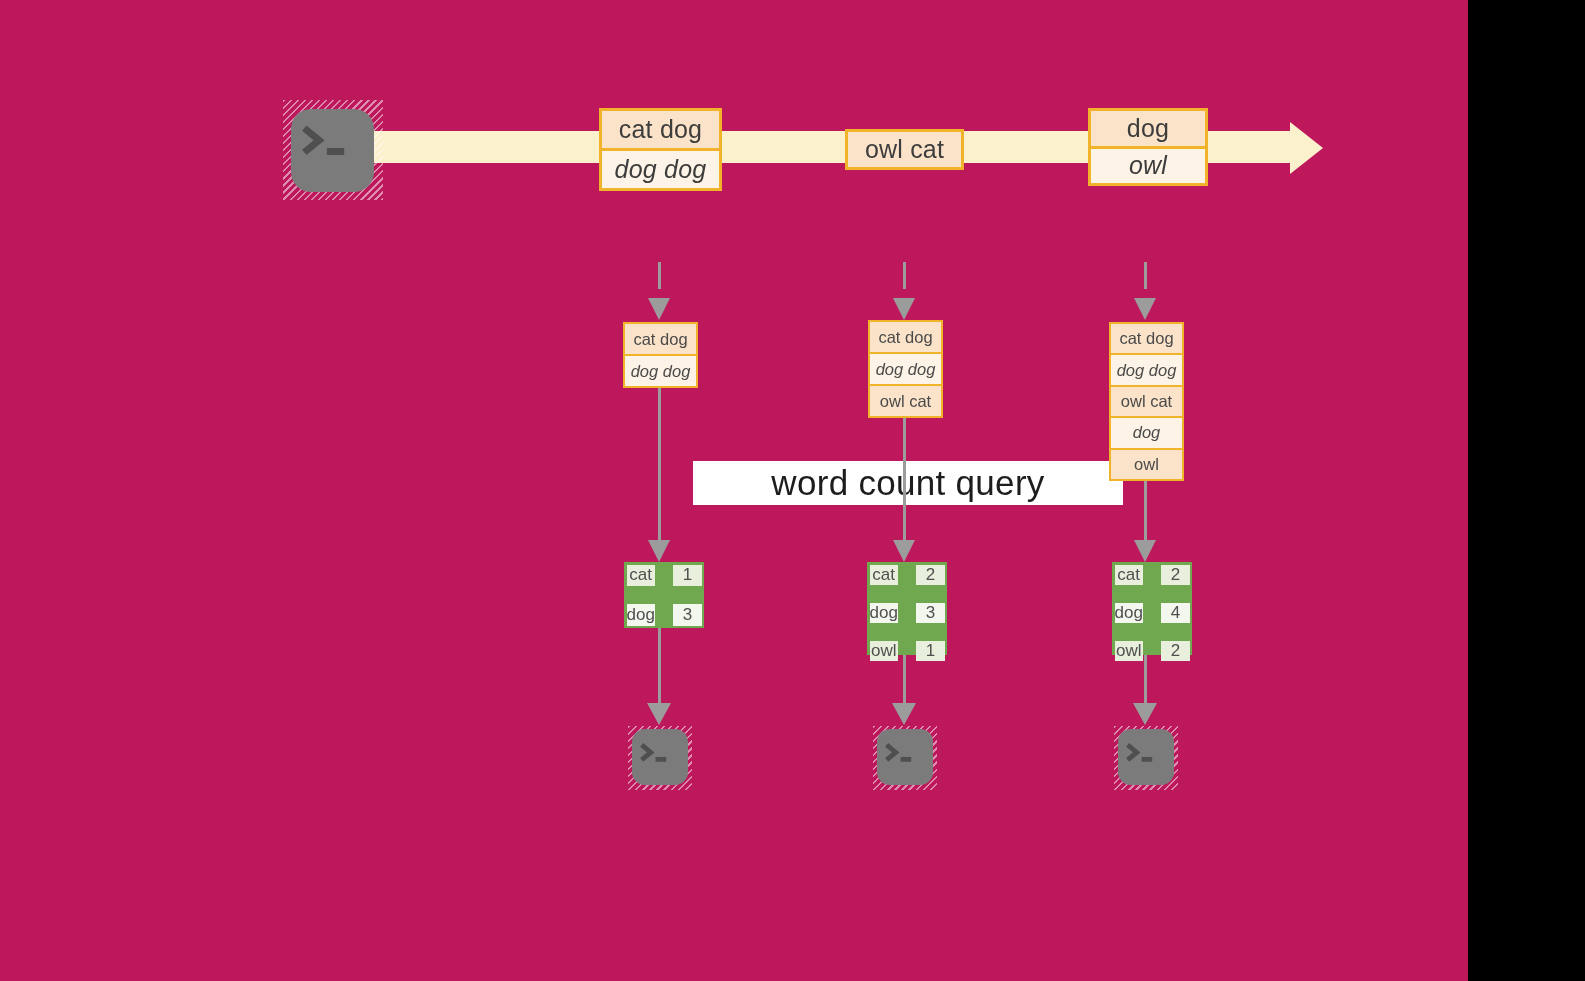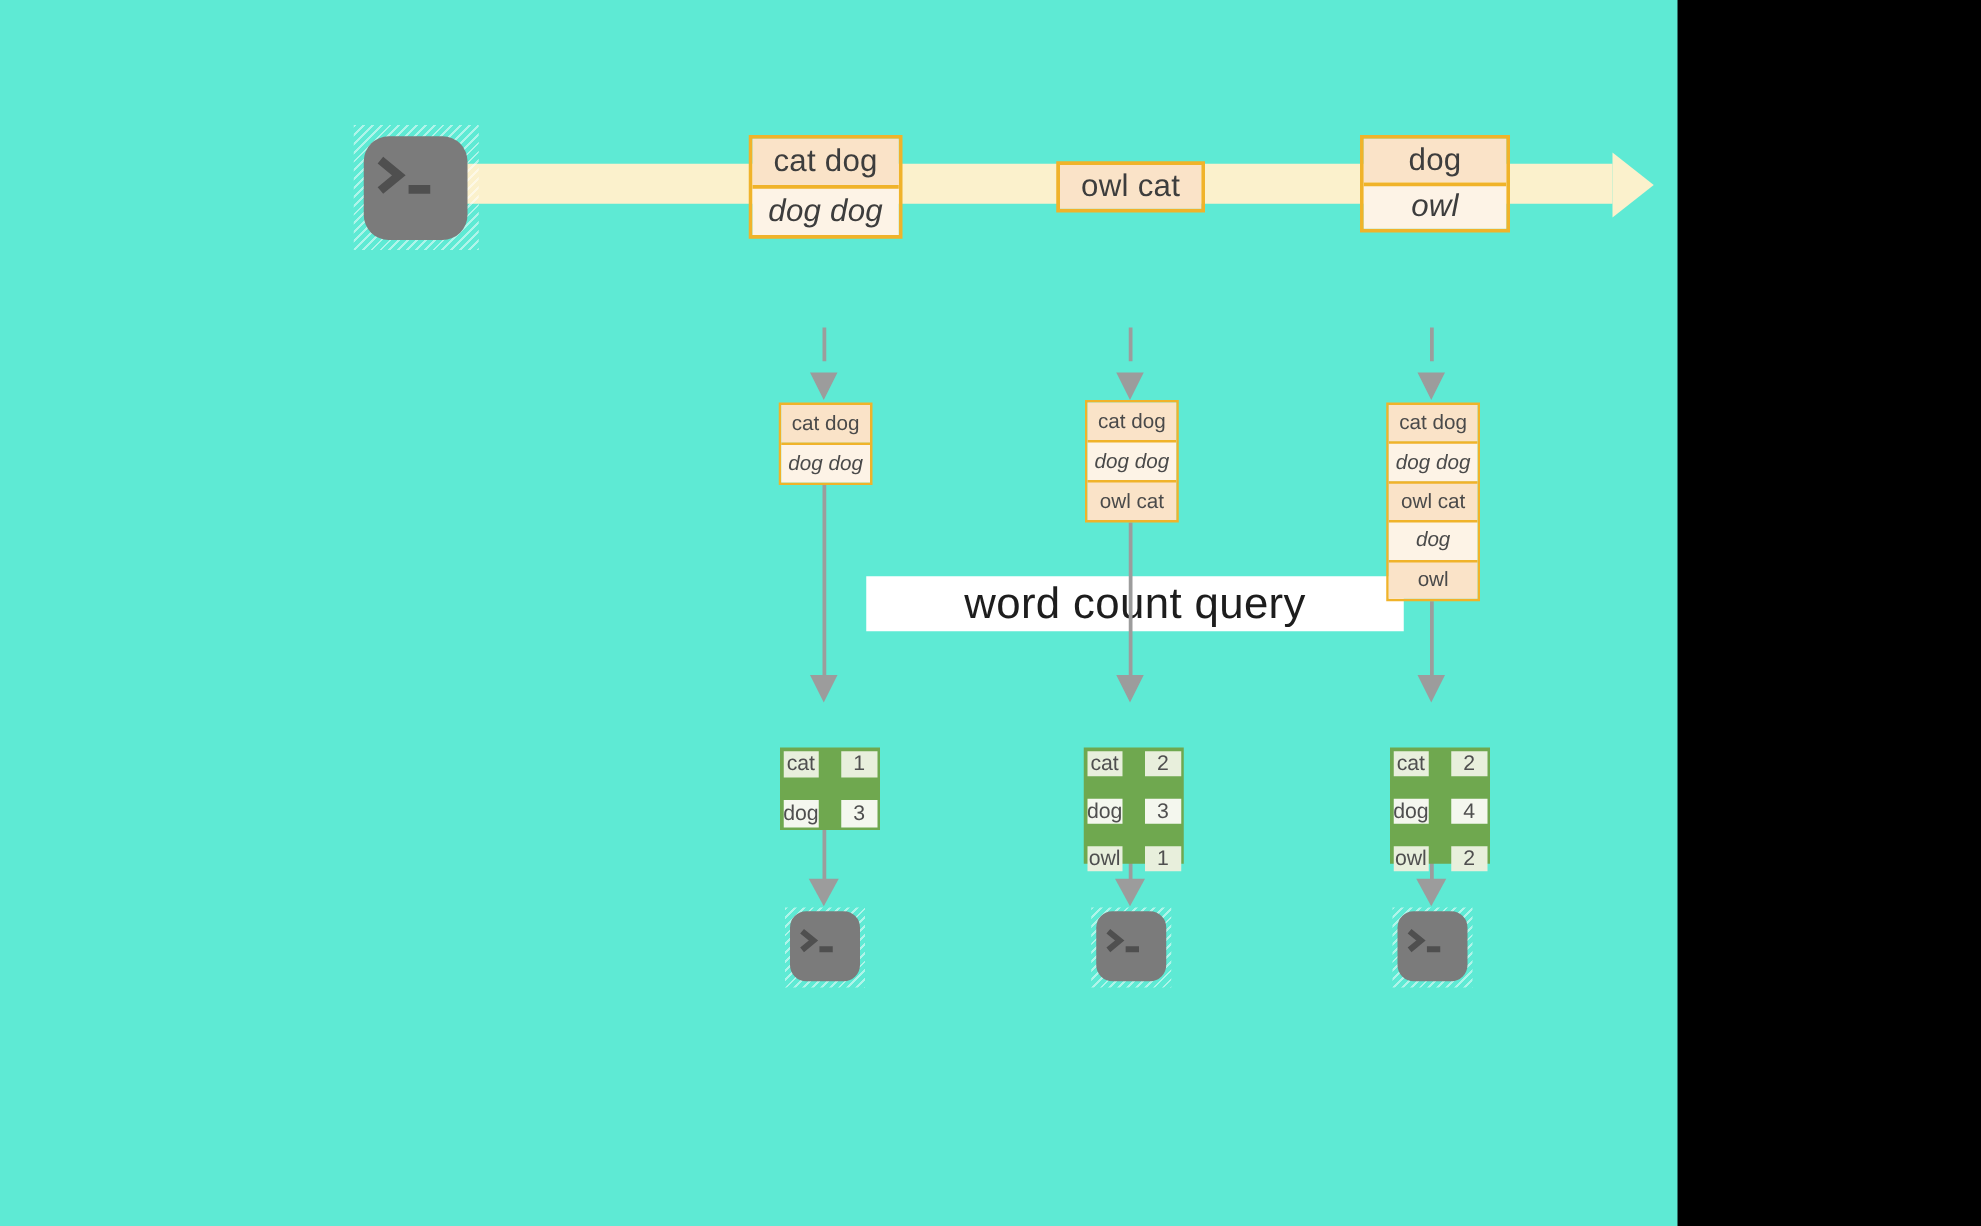--- a/index.html
+++ b/index.html
@@ -1,19 +1,19 @@
 <!DOCTYPE html>
 <html><head>
 <meta charset="utf-8">
 <style>
   html,body{margin:0;padding:0;background:#000;}
   #canvas{
     position:relative;
-    width:1342px;height:981px;
-    background:#5eead4;
+    width:1468px;height:981px;
+    background:#be185d;
     overflow:hidden;
     font-family:"Liberation Sans","DejaVu Sans",sans-serif;
   }
   
   .band{
     position:absolute;left:373px;top:131px;width:917px;height:32px;
     background:#fbf1cc;z-index:1;
   }
   .band-head{
     position:absolute;left:1290px;top:122px;width:0;height:0;z-index:1;
@@ -68,21 +68,21 @@
   .vline{position:absolute;width:3px;background:#9c9c9c;z-index:3;}
   .vhead{
     position:absolute;width:0;height:0;z-index:3;
     border-left:11px solid transparent;border-right:11px solid transparent;
     border-top:22px solid #9c9c9c;
   }
   
   .wc{
     position:absolute;z-index:4;box-sizing:border-box;width:80px;
     background:#6fa84f;padding:2.5px;display:grid;
-    grid-template-columns:1fr 29px;gap:18px;margin-top:36px;
+    grid-template-columns:1fr 29px;gap:18px;
   }
   .wc .cell{
     display:flex;align-items:center;justify-content:center;
     font-size:17px;color:#4f4f4f;
   }
   .wc .r-dark{background:#e8efdc;}
   .wc .r-light{background:#f4f7ee;}
 </style>
 </head>
 <body>

